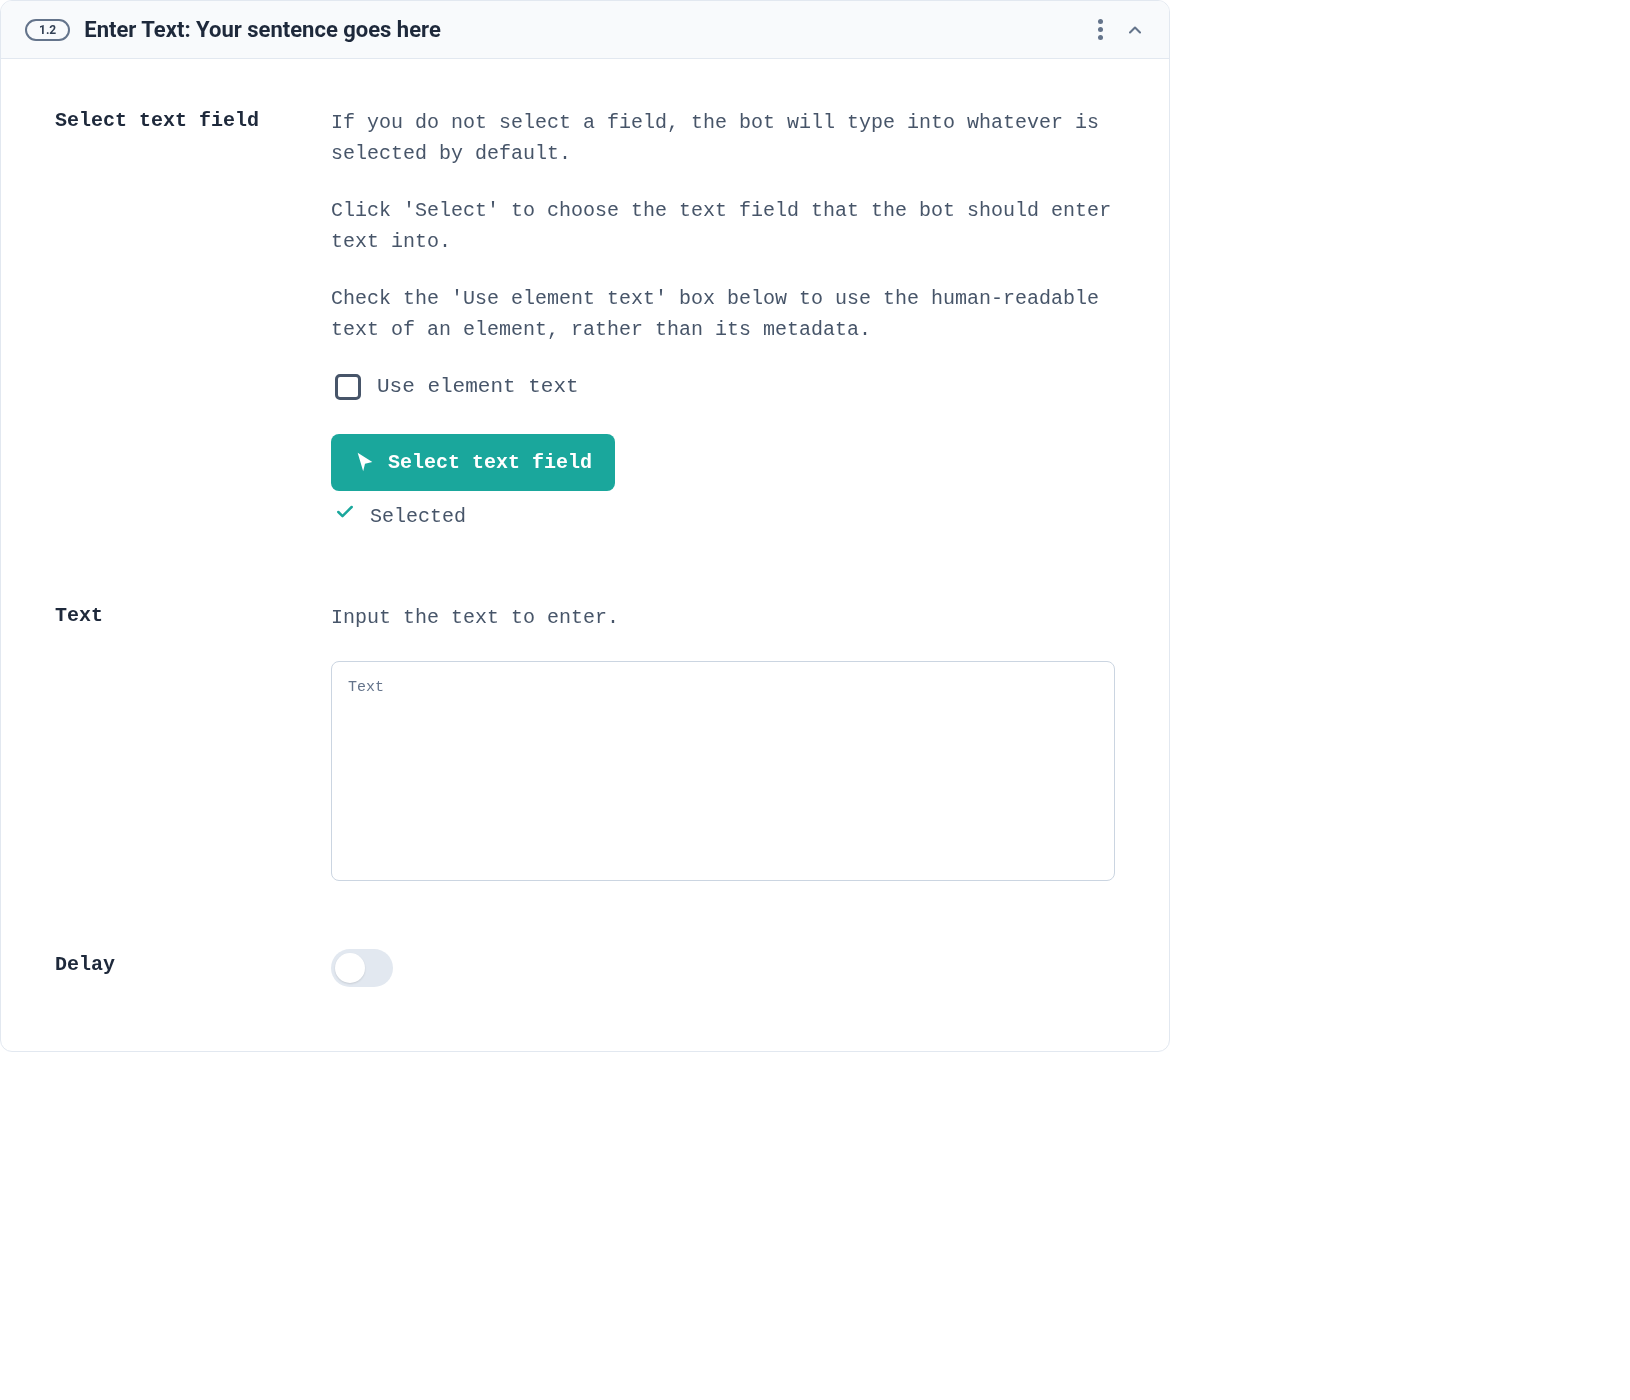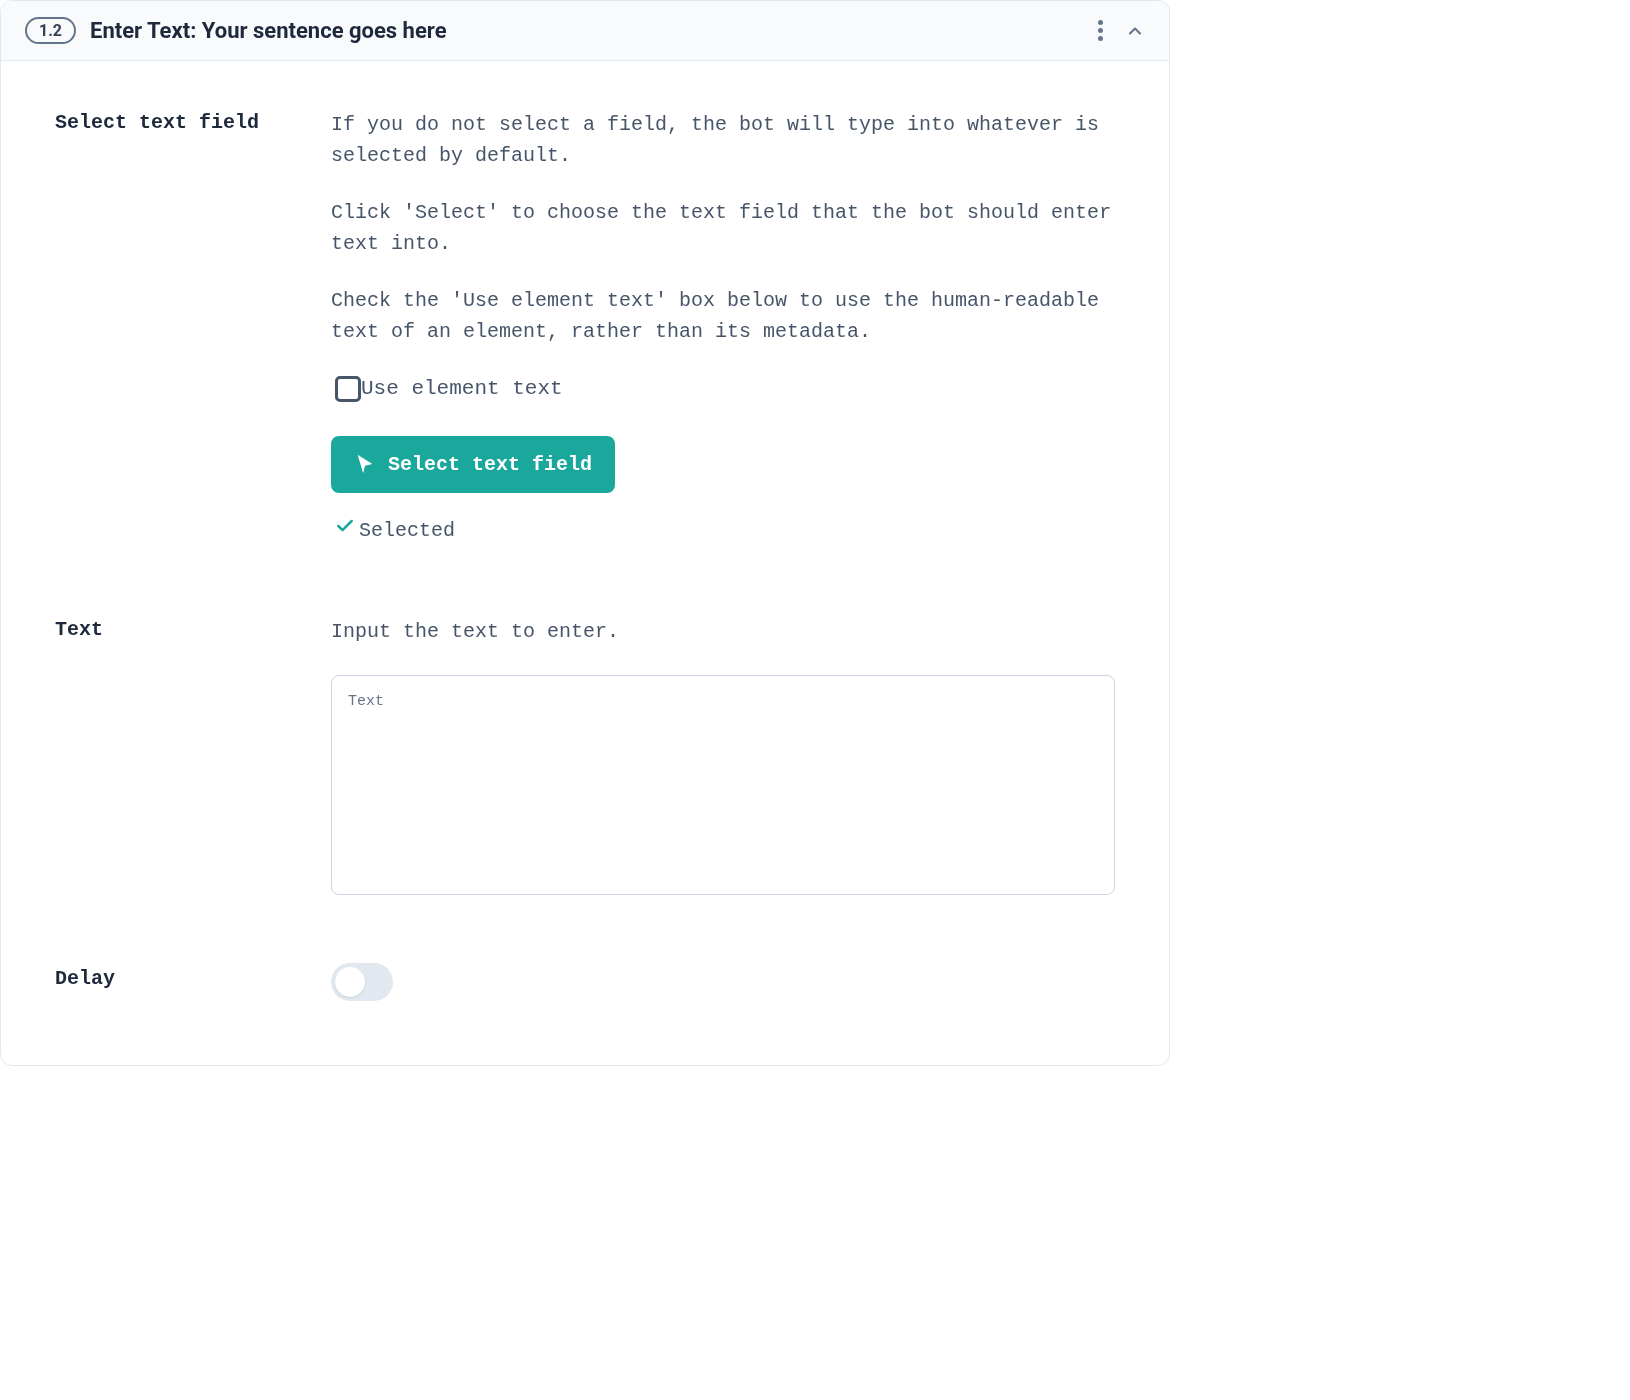--- a/index.html
+++ b/index.html
@@ -29,21 +29,21 @@
     gap: 14px;
   }
   .step-badge {
     display: inline-flex;
     align-items: center;
     justify-content: center;
     border: 2px solid #64748b;
     border-radius: 999px;
     padding: 2px 12px;
     font-weight: 700;
-    font-size: 16px;
+    font-size: 12px;
     color: #334155;
   }
   .card-title {
     font-weight: 700;
     font-size: 22px;
     color: #1e293b;
   }
   .card-header-right {
     display: flex;
     align-items: center;
@@ -89,20 +89,21 @@
     flex: 1;
     color: #475569;
     font-size: 20px;
     line-height: 1.55;
   }
   .help-p { margin-bottom: 26px; color:#475569; }
   .help-p:last-of-type { }
   .checkbox-row {
     display: flex;
     align-items: center;
+    gap: 16px;
     margin: 6px 0 30px 4px;
   }
   .checkbox {
     width: 26px;
     height: 26px;
     border: 3px solid #475569;
     border-radius: 5px;
     background: #fff;
     cursor: pointer;
   }
@@ -131,22 +132,22 @@
   }
   .btn-secondary {
     background: #fff;
     color: #334155;
     border: 1px solid #cbd5e1;
   }
   .btn svg { display: block; }
   .status-row {
     display: flex;
     align-items: center;
-    gap: 4px;
-    margin-top: 22px;
+    gap: 15px;
+    margin-top: 10px;
     padding-left: 4px;
     font-size: 20px;
     color: #475569;
   }
   .status-row .check { color: #1aa79c; }
   .gap-lg { height: 70px; }
   .text-input-wrap {
     margin-top: 28px;
     border: 1px solid #cbd5e1;
     border-radius: 8px;

